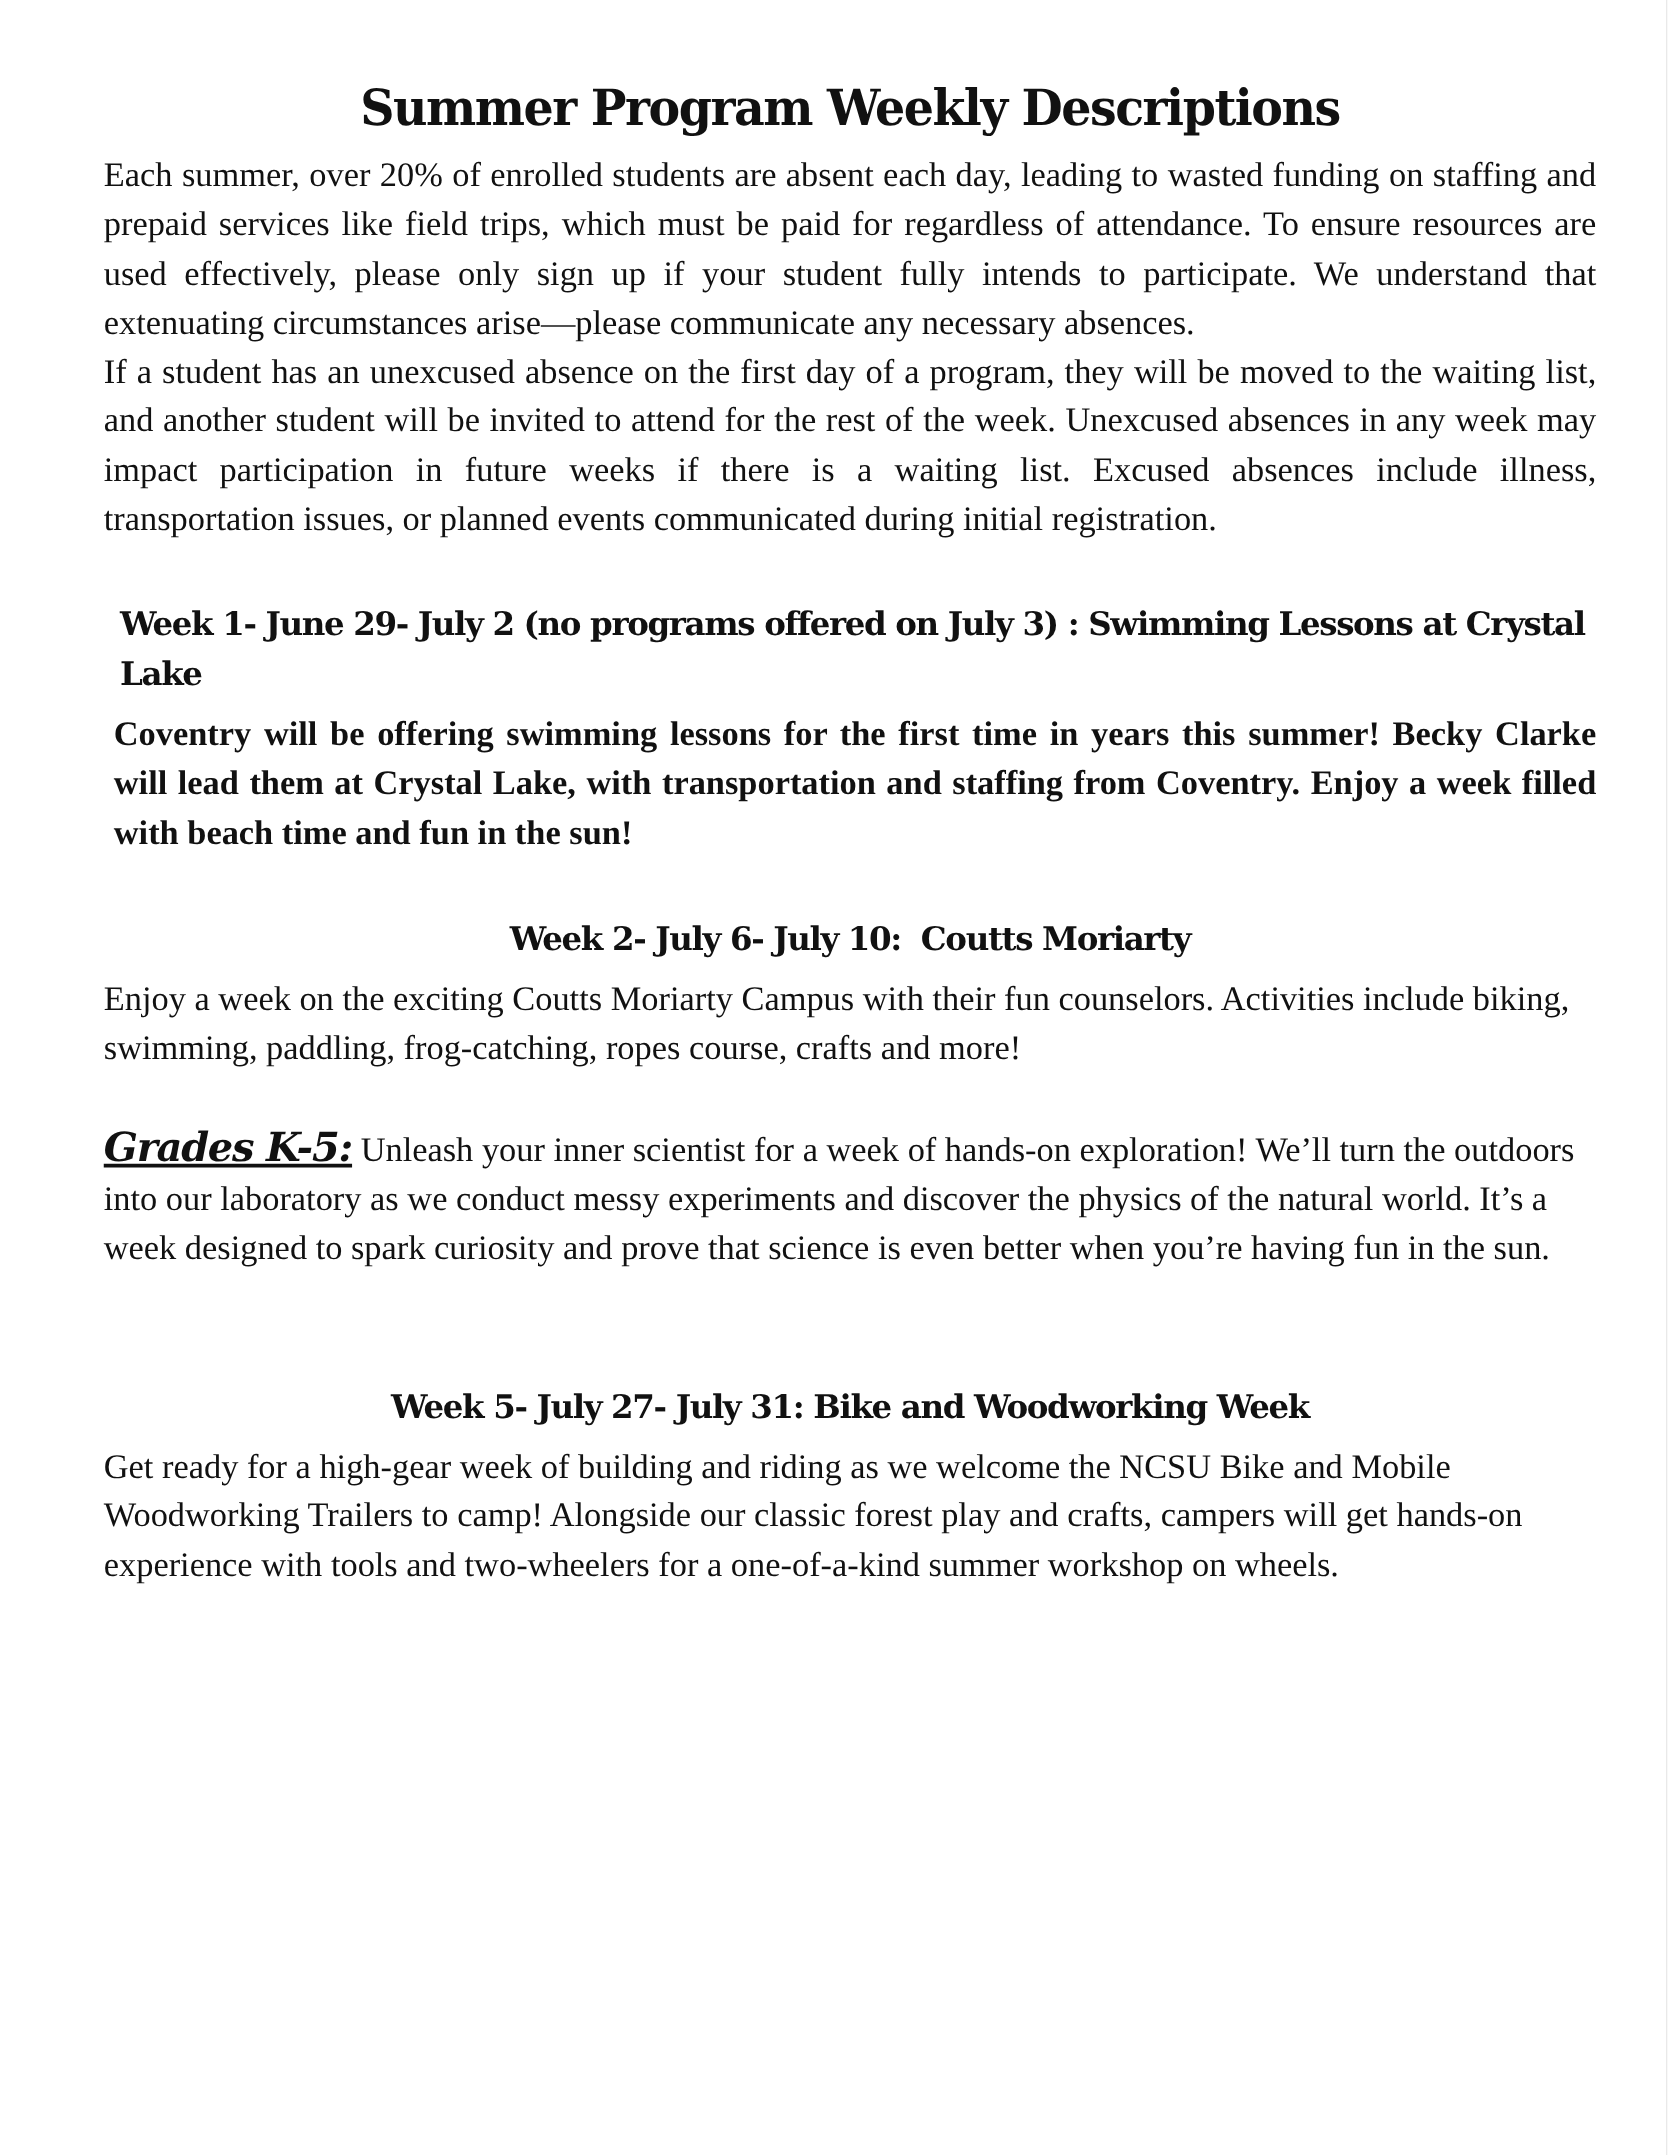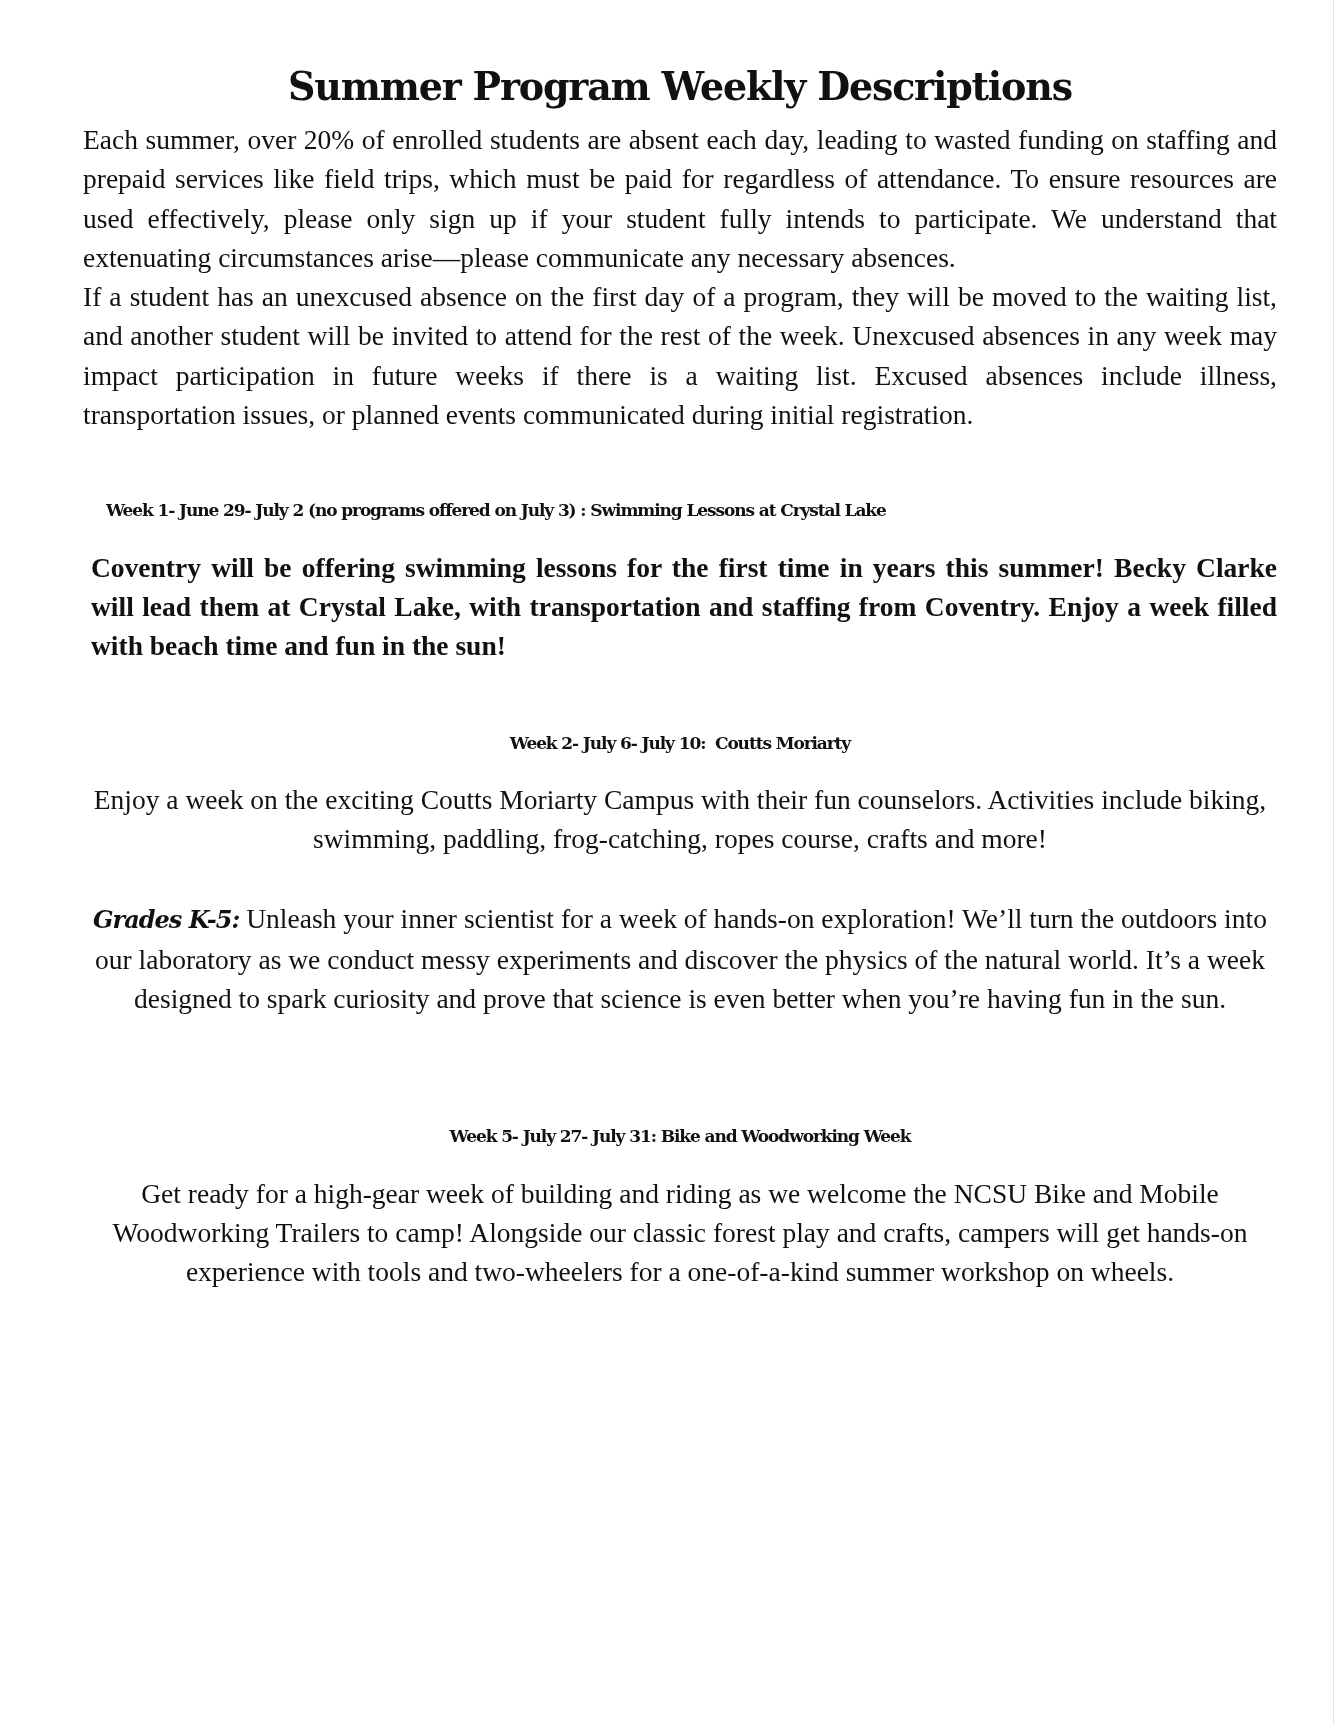--- a/index.html
+++ b/index.html
@@ -37,49 +37,49 @@
       letter-spacing: -1.2px;
       line-height: 56px;
       margin: 0 0 6px 0;
       transform: scaleY(1.05);
     }
     .para {
       font-family: "Liberation Serif", "DejaVu Serif", serif;
       font-size: 27.5px;
       line-height: 39.3px;
       margin: 0;
-      text-align: center;
     }
     .justify {
       text-align: justify;
       text-align-last: left;
     }
     .gap-big { height: 40px; }
     .gap-mid { height: 41px; }
     .week-heading {
       font-family: "DejaVu Serif", "Liberation Serif", serif;
       font-weight: bold;
-      font-size: 17px;
+      font-size: 26px;
       letter-spacing: -1.1px;
       line-height: 39.3px;
-      margin: 17px;
+      margin: 7px;
       text-align: center;
     }
     .week-heading.italic {
     }
     .week-heading.left {
       text-align: left;
       padding-left: 6px;
     }
     .grade-label {
       font-family: "DejaVu Serif", "Liberation Serif", serif;
       font-weight: bold;
       font-style: italic;
-      font-size: 24px;
+      font-size: 32px;
       letter-spacing: -1px;
+      text-decoration: underline;
     }
     .indent-space { padding-left: 8px; font-weight: bold; }
   </style>
 </head>
 <body>
 
 <div class="page-edge"></div>
 
 <div class="page">
 

